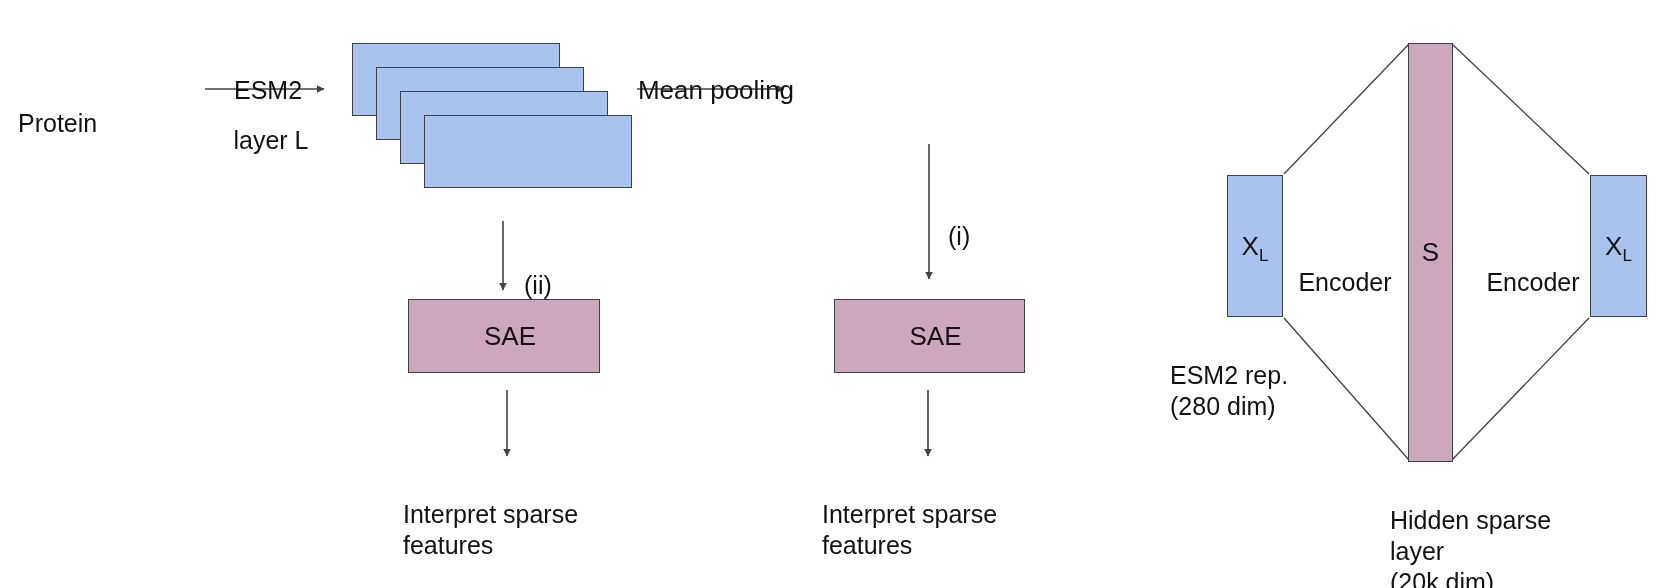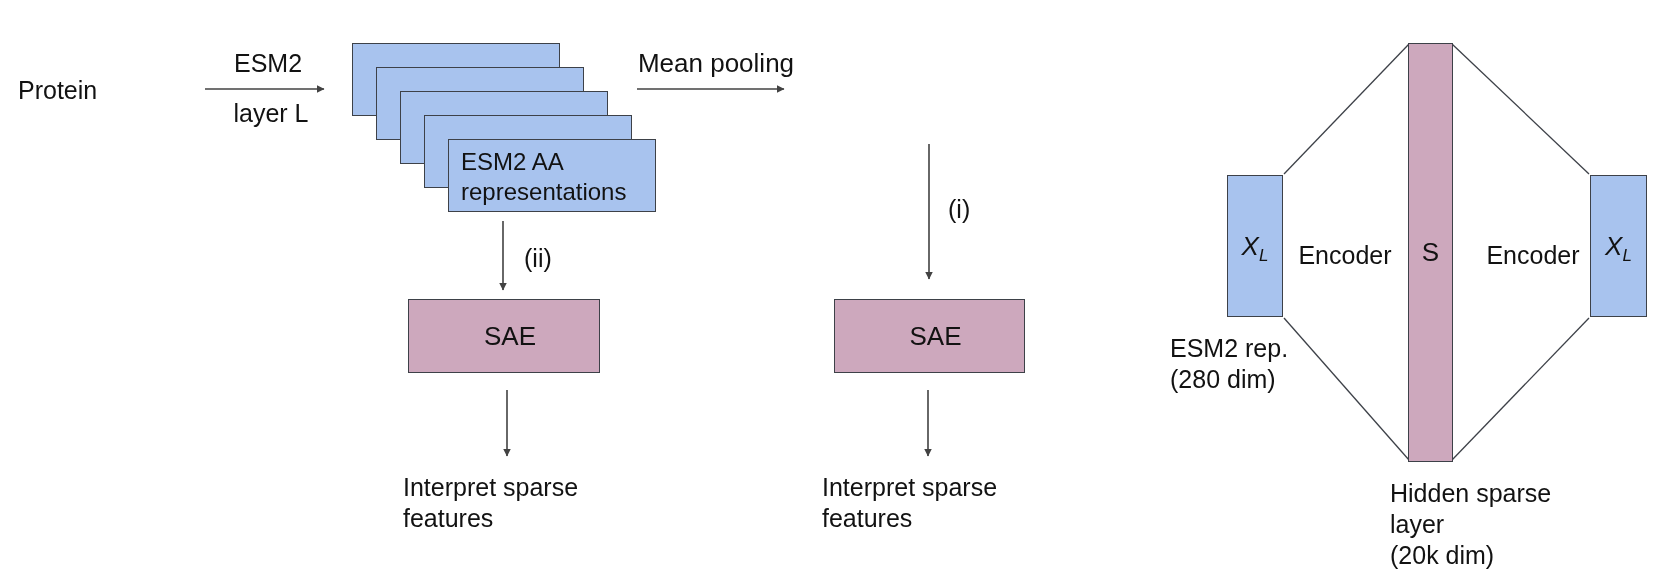--- a/index.html
+++ b/index.html
@@ -31,36 +31,37 @@
   }
   .blue { background: #a8c3ee; }
   .pink { background: #cda8bd; }
   .txt {
     position: absolute;
     font-size: 25px;
     line-height: 31px;
     color: #121212;
     z-index: 3;
     white-space: pre-line;
+    margin-top: 27px;
   }
   .center { transform: translateX(-50%); text-align: center; white-space: nowrap; }
   .muted { color: #a2a2a2; }
   .boxtext {
     font-size: 24px;
     line-height: 30px;
     padding: 7px 12px;
     white-space: pre-line;
   }
   .flexcenter {
     display: flex;
     align-items: center;
     justify-content: center;
   }
   .sae-label { font-size: 26px; margin-left: 12px; }
-  .xl-label { font-size: 26px; white-space: nowrap; font-style: italic; }
+  .xl-label { font-size: 26px; white-space: nowrap; }
   .xl-label sub { font-size: 17px; line-height: 0; }
   .s-label { font-size: 26px; }
 </style>
 </head>
 <body>
 
 <div class="canvas">
 
   <svg class="overlay" width="1680" height="588" viewBox="0 0 1680 588">
     <defs>
@@ -80,35 +81,31 @@
     <line x1="507" y1="390" x2="507" y2="456" stroke="#424242" stroke-width="1.6" marker-end="url(#ah)"></line>
 
     <line x1="928" y1="390" x2="928" y2="456" stroke="#424242" stroke-width="1.6" marker-end="url(#ah)"></line>
 
     <line x1="1284" y1="174" x2="1409" y2="44" stroke="#3d4148" stroke-width="1.3"></line>
     <line x1="1452" y1="44" x2="1589" y2="174" stroke="#3d4148" stroke-width="1.3"></line>
     <line x1="1284" y1="318" x2="1409" y2="460" stroke="#3d4148" stroke-width="1.3"></line>
     <line x1="1452" y1="460" x2="1589" y2="318" stroke="#3d4148" stroke-width="1.3"></line>
   </svg>
 
-  <div class="txt" style="left:18px; top:44px;">
+  <div class="txt" style="left:18px; top:50px;">
     <div>Protein</div>
   </div>
 
   <div class="txt center" style="left:268px; top:48px;">ESM2</div>
   <div class="txt center" style="left:271px; top:98px;text-align:center;">layer L</div>
 
   <div class="box blue" style="left:352px; top:43px;  width:208px; height:73px;"></div>
   <div class="box blue" style="left:376px; top:67px;  width:208px; height:73px;"></div>
   <div class="box blue" style="left:400px; top:91px;  width:208px; height:73px;"></div>
   <div class="box blue" style="left:424px; top:115px; width:208px; height:73px;"></div>
-  <div class="box blue" style="left:448px; top:139px; width:208px; height:73px;">
-    <div class="boxtext">ESM2 AA
-representations</div>
-  </div>
 
   <div class="txt center" style="left:716px; top:48px; font-size:26px;">Mean pooling</div>
 
 
   <div class="txt" style="left:524px; top:243px;">(ii)</div>
   <div class="txt" style="left:948px; top:194px;">(i)</div>
 
   <div class="box pink flexcenter" style="left:408px; top:299px; width:192px; height:74px;">
     <span class="sae-label">SAE</span>
   </div>

